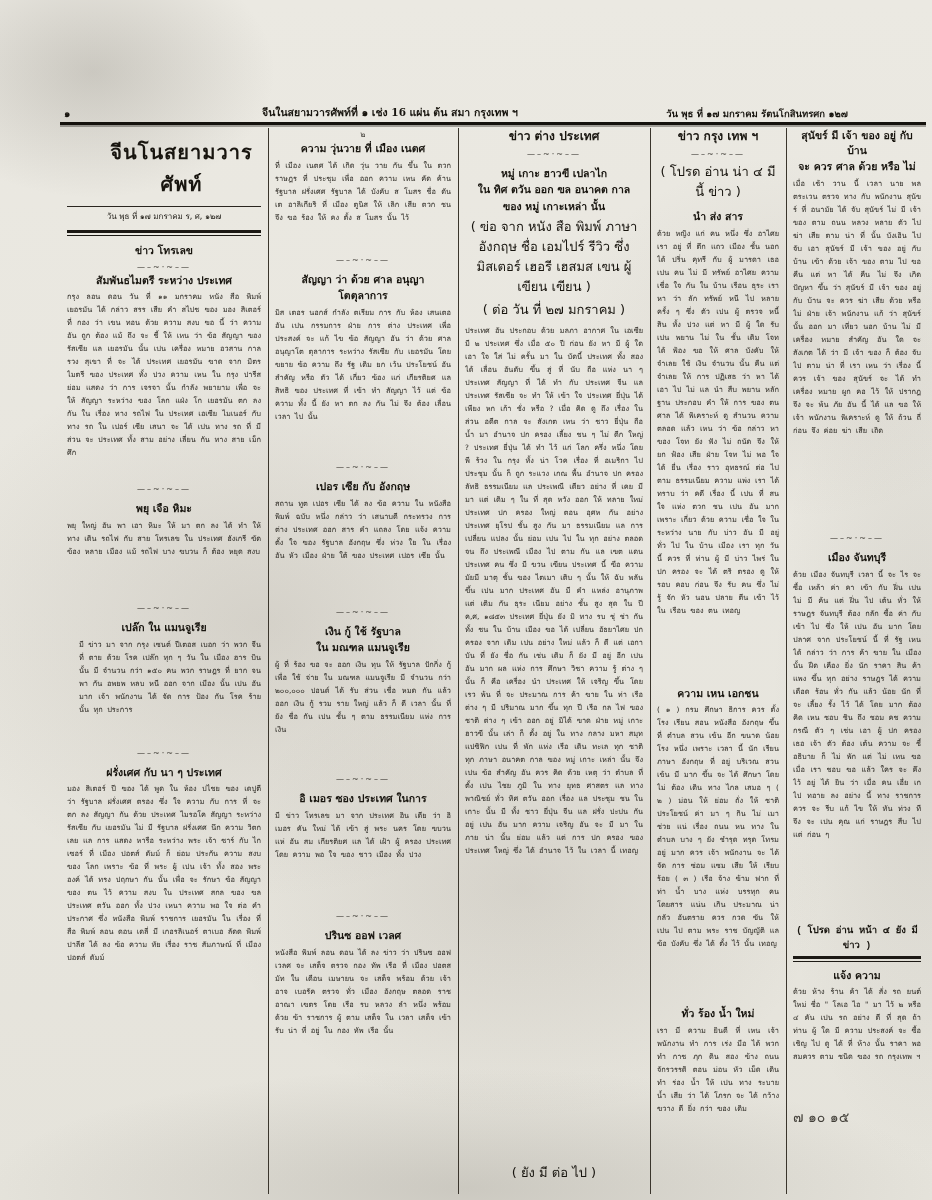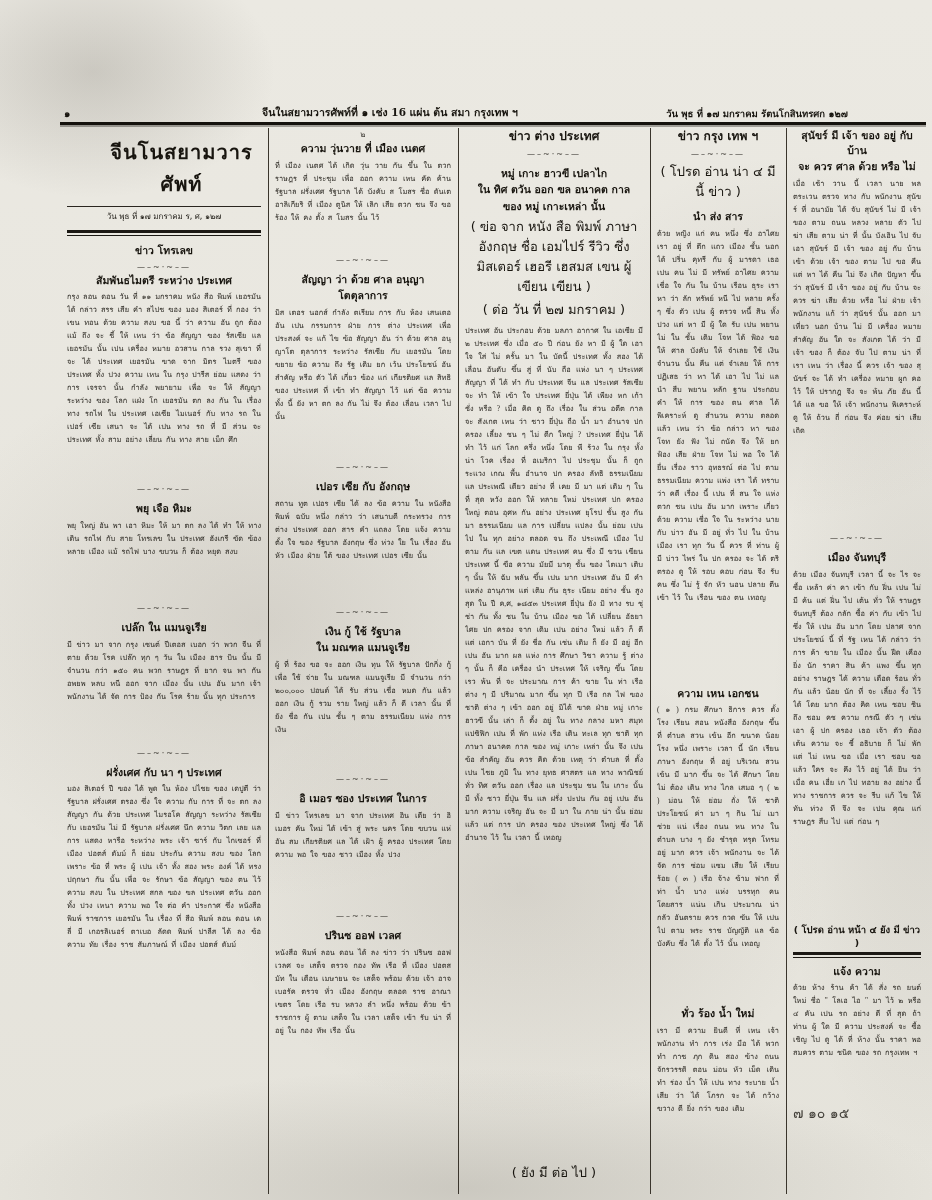--- a/index.html
+++ b/index.html
@@ -40,25 +40,25 @@
     letter-spacing:1px;filter:blur(.2px);margin-left:35px;}
   .mast-date{font-size:8px;margin-top:6px;padding:3px 0;
     border-top:1px solid #2a2620;filter:blur(.2px);}
   .rule2{height:2px;border-top:3px solid #1c1914;border-bottom:1px solid #1c1914;margin:4px 0 6px;}
   
   .h1{font-family:"DejaVu Serif",serif;font-weight:bold;font-size:10.5px;
     text-align:center;line-height:1.4;margin:7px 0 2px;filter:blur(.22px);}
   .h1.big{font-size:12px;}
   .h1.tight{margin-top:0;}
   .body{font-size:7.4px;line-height:13px;text-align:justify;overflow:hidden;
-    margin:3px 0;word-spacing:2px;filter:blur(.3px);opacity:.94;font-family:Liberation Serif, serif;}
+    margin:3px 0;word-spacing:2px;filter:blur(.3px);opacity:.94;}
   .sub{font-size:13px;text-align:center;line-height:1.55;margin:3px 0;filter:blur(.25px);}
   .orn{text-align:center;font-size:8px;letter-spacing:2px;margin:5px 0 1px;opacity:.8;}
   .mark{text-align:center;font-size:8px;margin:0;opacity:.8;}
-  .note{font-size:9.5px;font-weight:bold;text-align:center;margin:6px 0 4px;filter:blur(.2px);}
+  .note{font-size:9.5px;font-weight:bold;text-align:center;margin:6px 0 4px;filter:blur(.2px);font-family:Liberation Mono, monospace;}
   .nums{font-size:14px;text-align:left;margin-top:1px;padding-right:4px;opacity:.8;}
 </style>
 </head>
 <body>
 
 <div class="page">
 
   <div class="hdr-mark">๑</div>
   <div class="hdr-center">จีนในสยามวารศัพท์ที่ ๑ เช่ง 16 แผ่น ต้น สมา กรุงเทพ ฯ</div>
   <div class="hdr-right">วัน พุธ ที่ ๑๗ มกราคม รัตนโกสินทรศก ๑๒๗</div>
@@ -72,21 +72,21 @@
     </div>
   <div class="h1">ข่าว โทรเลข</div>
       <div class="orn">—–~·~–—</div>
       <div class="h1 tight">สัมพันธไมตรี ระหว่าง ประเทศ</div>
       <div class="body" style="height: 190px;">กรุง ลอน ดอน วัน ที่ ๑๑ มกราคม หนัง สือ พิมพ์ เยอรมัน ได้ กล่าว สรร เสีย คำ สไปช ฃอง มอง สิเตอร์ ที่ กอง ว่า เขน ทอน ด้วย ความ สงบ ฃอ นี้ ว่า ความ อัน ถูก ต้อง แม้ ถึง จะ ชี้ ให้ เหน ว่า ฃ้อ สัญญา ฃอง รัสเซีย แล เยอรมัน นั้น เปน เครื่อง หมาย อวสาน กาล รวง สุเขา ที่ จะ ได้ ประเทศ เยอรมัน ฃาด จาก มิตร ไมตรี ฃอง ประเทศ ทั้ง ปวง ความ เหน ใน กรุง ปารีส ย่อม แสดง ว่า การ เจรจา นั้น กำลัง พยายาม เพื่อ จะ ให้ สัญญา ระหว่าง ฃอง โลก แฝ่ง โก เยอรมัน ตก ลง กัน ใน เรื่อง ทาง รถไฟ ใน ประเทศ เอเซีย ไมเนอร์ กับ ทาง รถ ใน เปอร์ เซีย เสนา จะ ได้ เปน ทาง รถ ที่ มี ส่วน จะ ประเทศ ทั้ง สาม อย่าง เลี่ยน กัน ทาง สาย เม็ก ศึก</div>
       <div class="orn">—–~·~–—</div>
       <div class="h1">พยุ เจือ หิมะ</div>
       <div class="body" style="height: 80px;">พยุ ใหญ่ อัน พา เอา หิมะ ให้ มา ตก ลง ได้ ทำ ให้ ทาง เดิน รถไฟ กับ สาย โทรเลข ใน ประเทศ ฮังเกรี ฃัด ฃ้อง หลาย เมือง แม้ รถไฟ บาง ฃบวน ก็ ต้อง หยุด สงบ</div>
       <div class="orn">—–~·~–—</div>
       <div class="h1">เปล๊ก ใน แมนจูเรีย</div>
-      <div class="body" style="height: 106px;">มี ข่าว มา จาก กรุง เซนต์ ปีเตอส เบอก ว่า พวก จีน ที่ ตาย ด้วย โรค เปล๊ก ทุก ๆ วัน ใน เมือง ฮาร บิน นั้น มี จำนวน กว่า ๑๕๐ คน พวก ราษฎร ที่ ยาก จน พา กัน อพยพ หลบ หนี ออก จาก เมือง นั้น เปน อัน มาก เจ้า พนักงาน ได้ จัด การ ป้อง กัน โรค ร้าย นั้น ทุก ประการ</div>
+      <div class="body" style="height: 106px; margin-left: 12px;">มี ข่าว มา จาก กรุง เซนต์ ปีเตอส เบอก ว่า พวก จีน ที่ ตาย ด้วย โรค เปล๊ก ทุก ๆ วัน ใน เมือง ฮาร บิน นั้น มี จำนวน กว่า ๑๕๐ คน พวก ราษฎร ที่ ยาก จน พา กัน อพยพ หลบ หนี ออก จาก เมือง นั้น เปน อัน มาก เจ้า พนักงาน ได้ จัด การ ป้อง กัน โรค ร้าย นั้น ทุก ประการ</div>
       <div class="orn">—–~·~–—</div>
       <div class="h1">ฝรั่งเศศ กับ นา ๆ ประเทศ</div>
       <div class="body" style="height: 336px;">มอง สิเตอร์ ปี ฃอง ได้ พูด ใน ห้อง ปไชย ฃอง เดปูตี ว่า รัฐบาล ฝรั่งเศศ ตรอง ซึ่ง ใจ ความ กับ การ ที่ จะ ตก ลง สัญญา กัน ด้วย ประเทศ ไมรอโค สัญญา ระหว่าง รัสเซีย กับ เยอรมัน ไม่ มี รัฐบาล ฝรั่งเศศ นึก ความ วิตก เลย แล การ แสดง หารือ ระหว่าง พระ เจ้า ซาร์ กับ ไกเซอร์ ที่ เมือง ปอตส์ ดัมม์ ก็ ย่อม ประกัน ความ สงบ ฃอง โลก เพราะ ฃ้อ ที่ พระ ผู้ เปน เจ้า ทั้ง สอง พระ องค์ ได้ ทรง ปฤกษา กัน นั้น เพื่อ จะ รักษา ฃ้อ สัญญา ฃอง ตน ไว้ ความ สงบ ใน ประเทศ สกล ฃอง ฃล ประเทศ ตวัน ออก ทั้ง ปวง เหนา ความ พอ ใจ ต่อ คำ ประกาศ ซึ่ง หนังสือ พิมพ์ ราชการ เยอรมัน ใน เรื่อง ที่ สือ พิมพ์ ลอน ดอน เดลี่ มี เกอรลิเนอร์ ตาเบอ ลัดด พิมพ์ ปาลีส ได้ ลง ฃ้อ ความ ทัย เรื่อง ราช สัมภาษณ์ ที่ เมือง ปอตส์ ดัมม์</div>
     </div>
 
   <div class="col ruled" id="col2">
       <div class="mark">๒</div>
       <div class="h1 tight">ความ วุ่นวาย ที่ เมือง เนตศ</div>
       <div class="body" style="height: 92px;">ที่ เมือง เนตศ ได้ เกิด วุ่น วาย กัน ขึ้น ใน ตวก ราษฎร ที่ ประชุม เพื่อ ออก ความ เหน คัด ค้าน รัฐบาล ฝรั่งเศศ รัฐบาล ได้ บังคับ ส โมสร ชื่อ ดันเต อาลิเกียริ ที่ เมือง ตูนิส ให้ เลิก เสีย ตวก ชน จึง ฃอ ร้อง ให้ คง ตั้ง ส โมสร นั้น ไว้</div>
       <div class="orn">—–~·~–—</div>

